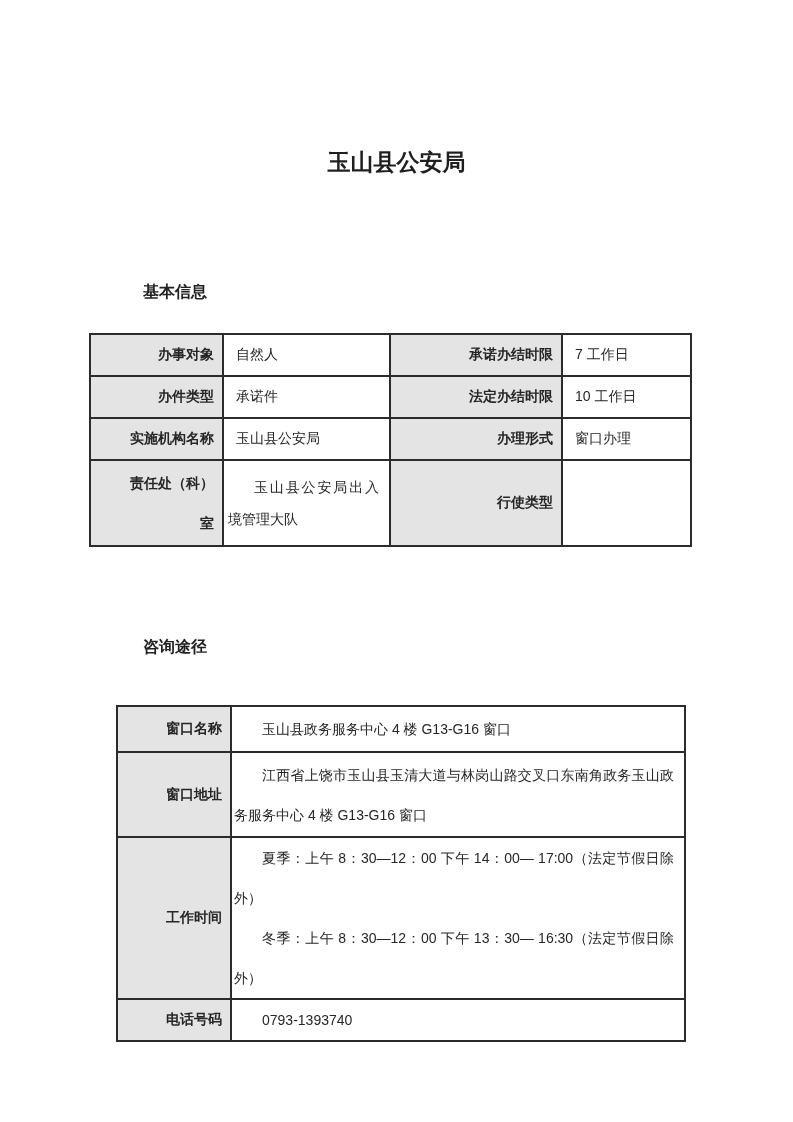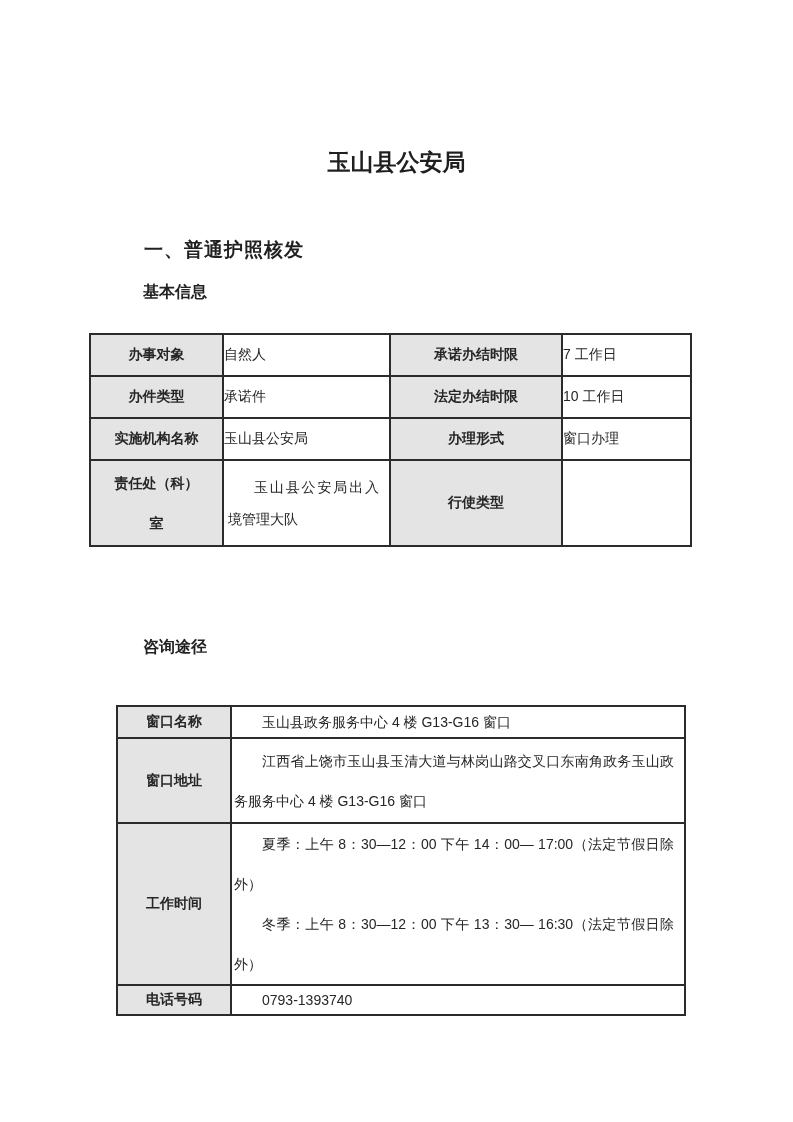--- a/index.html
+++ b/index.html
@@ -51,27 +51,27 @@
   td {
     border: 2px solid #2b2b2b;
     font-size: 14px;
     color: #262626;
     vertical-align: middle;
     overflow: hidden;
   }
   td.lbl {
     background: #e4e4e4;
     font-weight: bold;
-    text-align: center;
-    padding: 2px 0;
+    text-align: right;
+    padding: 2px 8px;
     margin-top: 8px;
   }
   td.val {
     text-align: left;
-    padding: 2px 8px 2px 0;
+    padding: 2px 8px 2px 12px;
   }
 
   
   .t1 { left: 89px; top: 333px; width: 601px; }
   .t1 .c1 { width: 133px; }
   .t1 .c2 { width: 167px; }
   .t1 .c3 { width: 172px; }
   .t1 .c4 { width: 129px; }
   .t1 .r  { height: 42px; }
   .t1 .r-tall { height: 82px; border-radius: 13px; }
@@ -80,24 +80,24 @@
     text-align: justify;
     text-indent: 26px;
     line-height: 32px;
     padding: 0 10px 0 4px;
   }
 
   
   .t2 { left: 116px; top: 705px; width: 568px; }
   .t2 .c1 { width: 114px; }
   .t2 .c2 { width: 454px; }
-  .t2 .r1 { height: 32px; }
+  .t2 .r1 { height: 46px; }
   .t2 .r2 { height: 85px; }
   .t2 .r3 { height: 85px; }
-  .t2 .r4 { height: 30px; }
+  .t2 .r4 { height: 42px; }
   .t2 td.val { padding: 0 10px 0 2px; }
   .t2 .para {
     margin: 0;
     text-indent: 28px;
     line-height: 40px;
     text-align: justify;
   }
   .t2 .para-single {
     margin: 0;
     text-indent: 28px;
@@ -114,21 +114,20 @@
     color: #333333;
   }
 </style>
 </head>
 <body>
 
 <div class="page">
 
   <div class="doc-title">玉山县公安局</div>
 
-  <div class="section-heading">一、普通护照核发</div>
 
   <div class="sub-heading basic">基本信息</div>
 
   <table class="t1">
     <colgroup>
         <col class="c1">
         <col class="c2">
         <col class="c3">
         <col class="c4">
       </colgroup>

